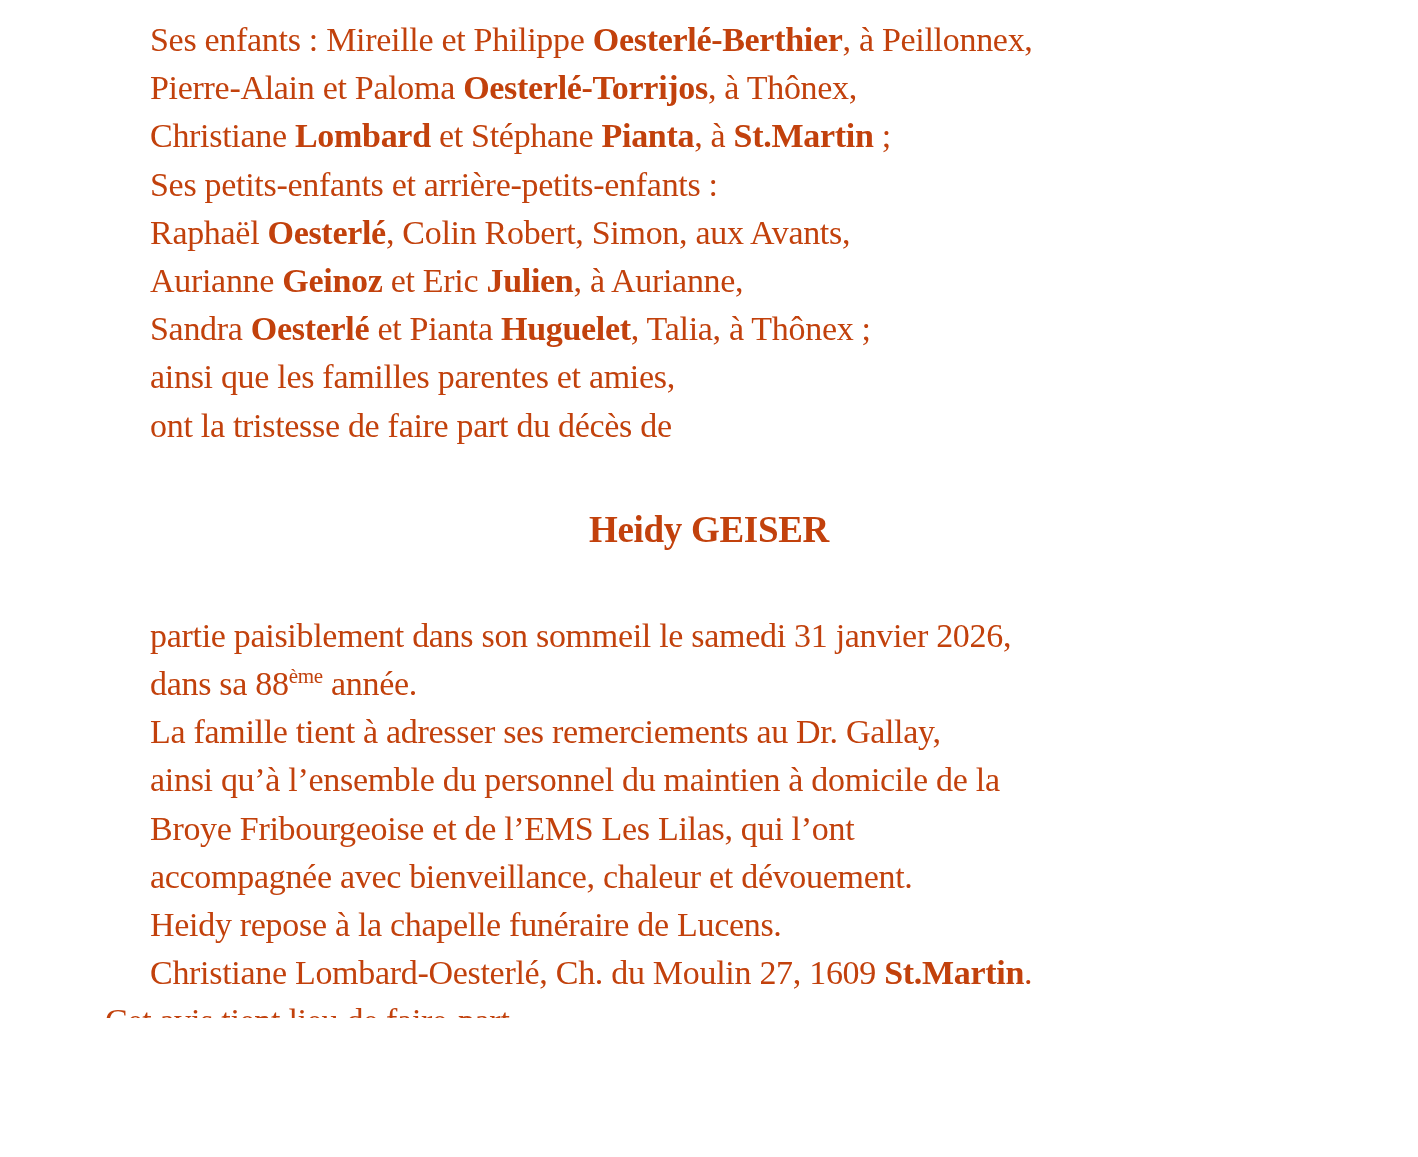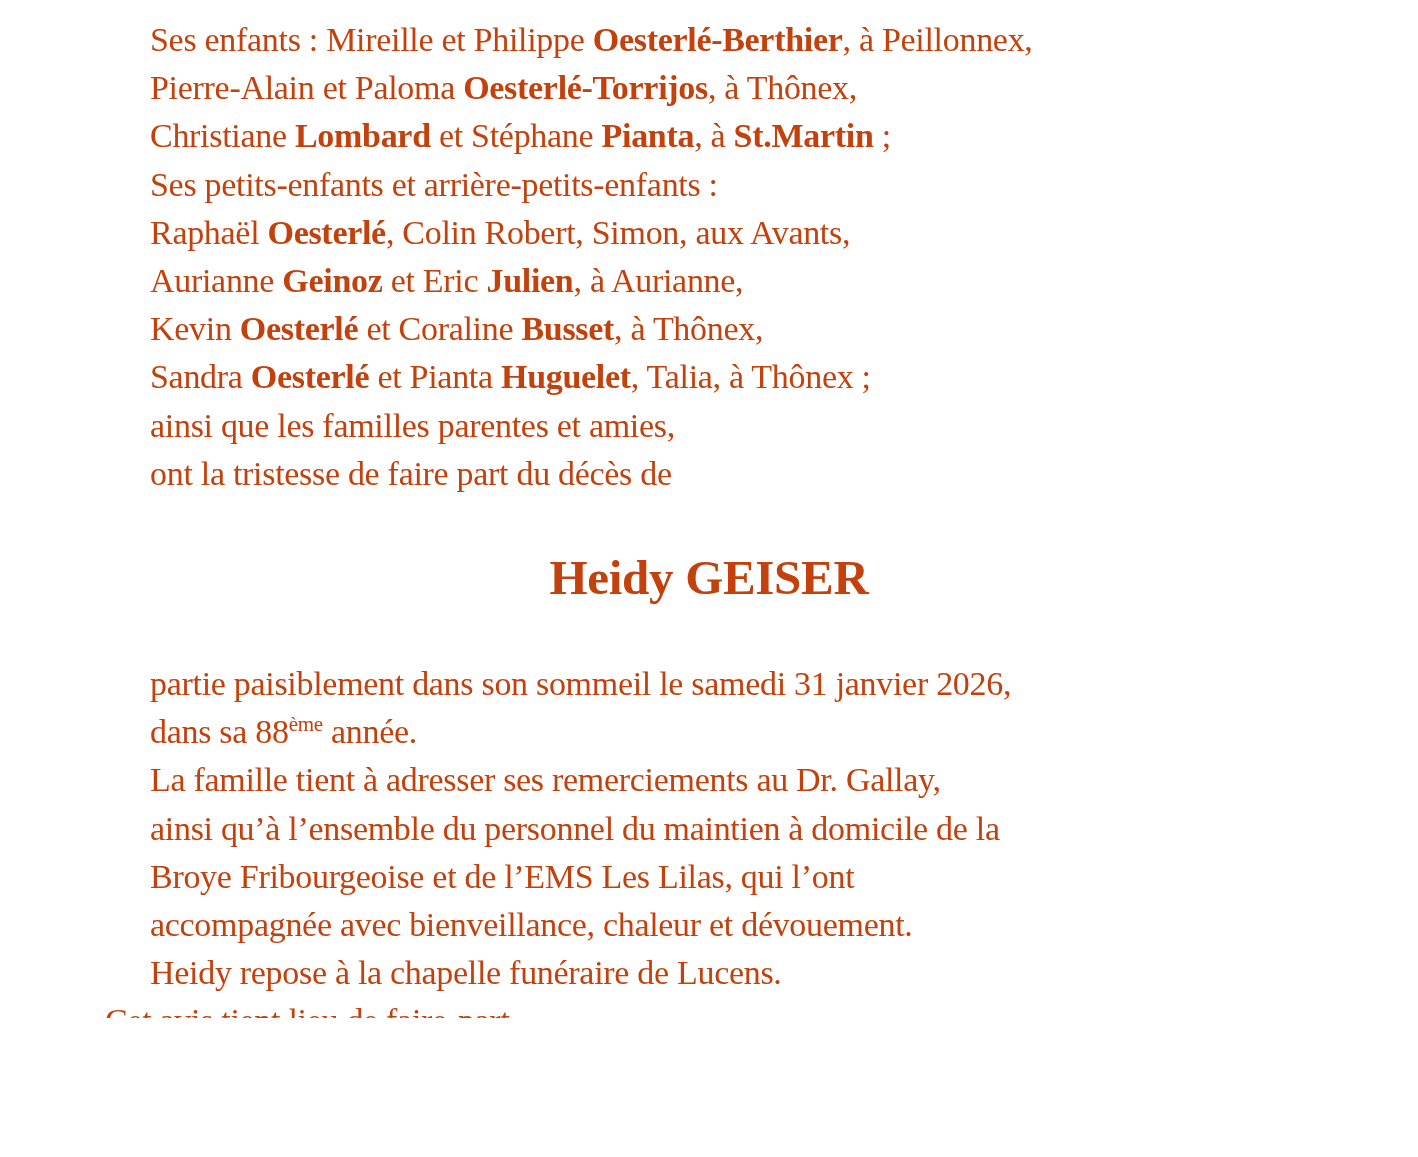--- a/index.html
+++ b/index.html
@@ -37,21 +37,21 @@
   }
   sup {
     font-size: 21px;
     line-height: 0;
     vertical-align: baseline;
     position: relative;
     top: -12px;
     text-align: right;
   }
   .title {
-    font-size: 49px;
+    font-size: 37px;
     font-weight: bold;
     text-align: center;
     margin: 0;
     margin-top: 50px;
     margin-bottom: 52px;
     line-height: 60px;
     
     margin-left: -60px;
     margin-right: 0px;
   }
@@ -65,32 +65,32 @@
 
 <div class="page">
   <div class="textblock">
     <div id="intro">
         <div class="line"><span>Ses enfants : Mireille et Philippe </span><span class="b">Oesterlé-Berthier</span><span>, à Peillonnex,</span></div>
         <div class="line"><span>Pierre-Alain et Paloma </span><span class="b">Oesterlé-Torrijos</span><span>, à Thônex,</span></div>
         <div class="line"><span>Christiane </span><span class="b">Lombard</span><span> et Stéphane </span><span class="b">Pianta</span><span>, à </span><span class="b">St.Martin</span><span> ;</span></div>
         <div class="line"><span>Ses petits-enfants et arrière-petits-enfants :</span></div>
         <div class="line"><span>Raphaël </span><span class="b">Oesterlé</span><span>, Colin Robert, Simon, aux Avants,</span></div>
         <div class="line"><span>Aurianne </span><span class="b">Geinoz</span><span> et Eric </span><span class="b">Julien</span><span>, à Aurianne,</span></div>
-        <div class="line"><span>Kevin </span><span class="b">Oesterlé</span><span> et Coraline </span><span class="b">Busset</span><span>, à Thônex,</span></div>
         <div class="line"><span>Sandra </span><span class="b">Oesterlé</span><span> et Pianta </span><span class="b">Huguelet</span><span>, Talia, à Thônex ;</span></div>
         <div class="line"><span>ainsi que les familles parentes et amies,</span></div>
         <div class="line"><span>ont la tristesse de faire part du décès de</span></div>
       </div>
     <h1 class="title">Heidy GEISER</h1>
     <div id="body">
         <div class="line"><span>partie paisiblement dans son sommeil le samedi 31 janvier 2026,</span></div>
         <div class="line"><span>dans sa 88</span><sup>ème</sup><span> année.</span></div>
         <div class="line"><span>La famille tient à adresser ses remerciements au Dr. Gallay,</span></div>
         <div class="line"><span>ainsi qu’à l’ensemble du personnel du maintien à domicile de la</span></div>
         <div class="line"><span>Broye Fribourgeoise et de l’EMS Les Lilas, qui l’ont</span></div>
         <div class="line"><span>accompagnée avec bienveillance, chaleur et dévouement.</span></div>
         <div class="line"><span>Heidy repose à la chapelle funéraire de Lucens.</span></div>
+        <div class="line"><span>Christiane Lombard-Oesterlé, Ch. du Moulin 27, 1609 </span><span class="b">St.Martin</span><span>.</span></div>
       </div>
     <div id="closing" class="closing">
         <div class="line"><span>Cet avis tient lieu de faire-part.</span></div>
       </div>
   </div>
 </div>
 
 </body></html>

